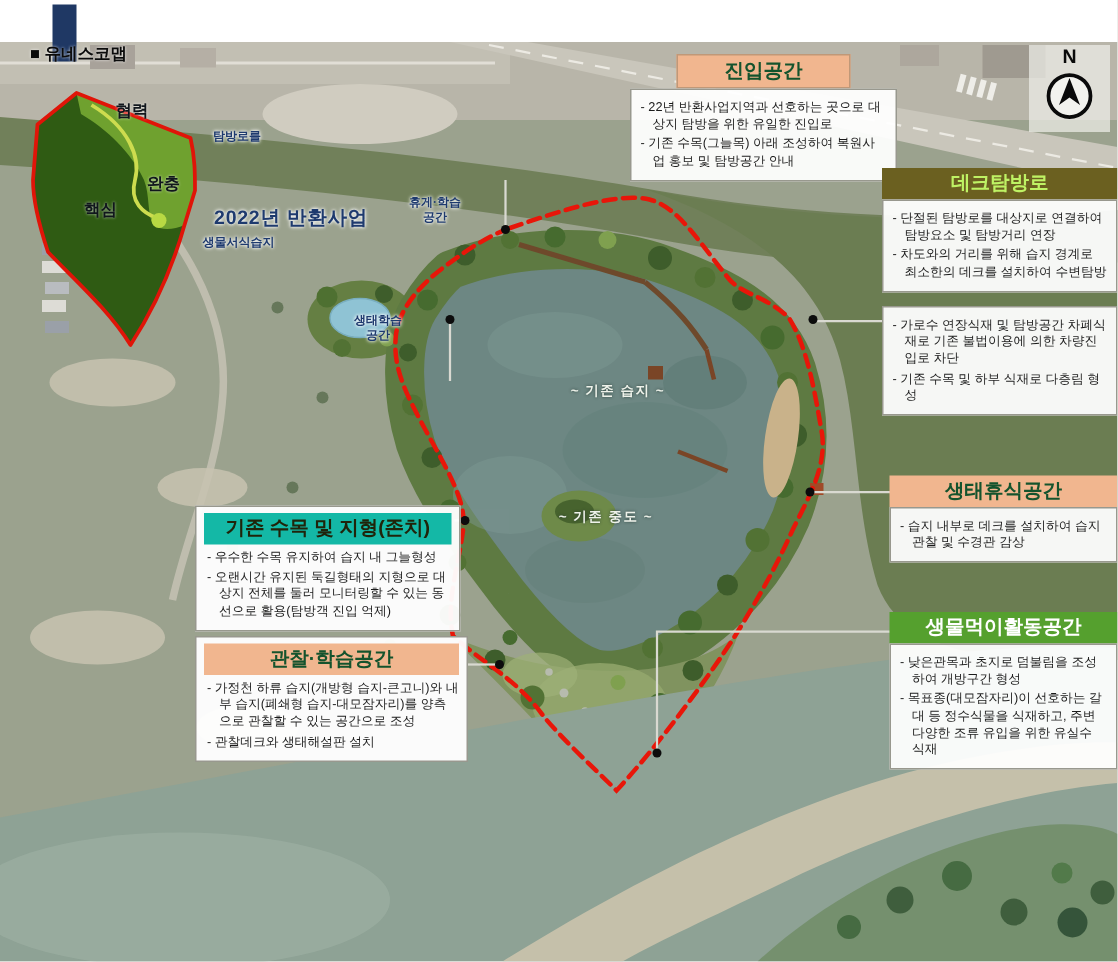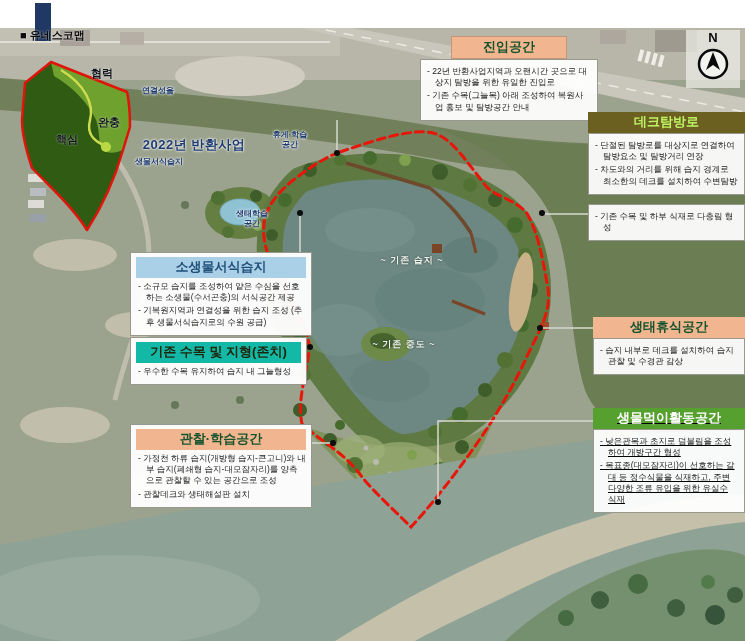--- a/index.html
+++ b/index.html
@@ -205,28 +205,28 @@
     <path d="M340,152 C375,140 412,128 433,133 C452,138 465,160 486,186 C494,196 512,198 526,212 C538,231 543,260 548,289 C551,311 540,330 529,352 C516,381 503,403 490,424 C472,452 438,498 411,527 C396,512 374,492 362,477 C344,452 320,441 302,424 C297,400 306,377 309,351 C311,330 291,302 277,274 C267,255 262,240 264,223 C266,206 280,190 296,178 C312,166 326,157 340,152 Z" fill="none" stroke="#e81609" stroke-width="3" stroke-dasharray="8 5" stroke-linecap="round"></path>
   </svg>
 
   <svg class="inset-svg" width="122" height="190" viewBox="0 0 122 190">
     <path d="M35,12 L111,42 C114,55 114,66 114,77 L107,100 C98,132 84,160 71,180 C56,156 33,136 16,118 C10,100 6,84 6,70 L9,33 Z" fill="#2f5b13"></path>
     <path d="M35,12 L111,42 C113,53 114,65 114,77 L107,100 C100,103 92,104 86,100 C82,92 84,80 80,70 C72,52 55,36 38,26 Z" fill="#6fa12f"></path>
     <path d="M45,20 C70,35 78,55 74,70 C70,85 80,92 88,95" fill="none" stroke="#cddc4f" stroke-width="2.5"></path>
     <circle cx="90" cy="97" r="5" fill="#b8d943"></circle>
     <path d="M35,12 L111,42 C114,55 114,66 114,77 L107,100 C98,132 84,160 71,180 C56,156 33,136 16,118 C10,100 6,84 6,70 L9,33 Z" fill="none" stroke="#e01408" stroke-width="2.5" stroke-linejoin="round"></path>
   </svg>
-  <div class="inset-label" style="left:102px; top:66px;">협력</div>
+  <div class="inset-label" style="left:88px; top:66px;">협력</div>
   <div class="inset-label" style="left:109px; top:115px;">완충</div>
   <div class="inset-label" style="left:67px; top:132px;">핵심</div>
 
   <div class="logo-bar"></div>
   <div class="page-title">■ 유네스코맵</div>
 
-  <div class="maplabel small" style="left:158px; top:85px;">연결성을</div>
+  <div class="maplabel small" style="left:158px; top:85px;">탐방로를</div>
   <div class="maplabel big" style="left:194px; top:136px;">2022년 반환사업</div>
   <div class="maplabel small" style="left:159px; top:156px;">생물서식습지</div>
   <div class="maplabel small two-line" style="left:290px; top:130px;">
     <div>휴게·학습</div>
     <div>공간</div>
   </div>
   <div class="maplabel small two-line" style="left:252px; top:209px;">
     <div>생태학습</div>
     <div>공간</div>
   </div>
@@ -250,63 +250,60 @@
         <circle cx="333" cy="443" r="3"></circle>
       <circle cx="542" cy="213" r="3"></circle>
         <circle cx="540" cy="328" r="3"></circle>
       <circle cx="438" cy="502" r="3"></circle>
     </g>
   </svg>
 
   <div class="callout" style="left:420px; top:36px; width:178px;">
     <div class="title t-peach entry-title">진입공간</div>
     <div class="body">
-      <div class="b">- 22년 반환사업지역과 오랜시간 곳으로 대상지 탐방을 위한 유일한 진입로</div>
+      <div class="b">- 22년 반환사업지역과 선호하는 곳으로 대상지 탐방을 위한 유일한 진입로</div>
       <div class="b">- 기존 수목(그늘목) 아래 조성하여 복원사업 홍보 및 탐방공간 안내</div>
     </div>
   </div>
 
   <div class="callout" style="left:588px; top:112px; width:157px;">
     <div class="title t-darkolive">데크탐방로</div>
     <div class="body">
       <div class="b">- 단절된 탐방로를 대상지로 연결하여 탐방요소 및 탐방거리 연장</div>
       <div class="b">- 차도와의 거리를 위해 습지 경계로 최소한의 데크를 설치하여 수변탐방</div>
     </div>
   </div>
 
   <div class="callout" style="left:588px; top:204px; width:157px;">
     <div class="body">
+      <div class="b">- 가로수 연장식재 및 탐방공간 차폐식재로 기존 불법이용에 의한 차량진입로 차단</div>
       <div class="b">- 기존 수목 및 하부 식재로 다층림 형성</div>
     </div>
   </div>
 
   <div class="callout" style="left:593px; top:317px; width:152px;">
     <div class="title t-peach">생태휴식공간</div>
     <div class="body">
       <div class="b">- 습지 내부로 데크를 설치하여 습지 관찰 및 수경관 감상</div>
     </div>
   </div>
 
-  <div class="callout" style="left:593px; top:408px; width:152px;text-decoration:underline;">
+  <div class="callout" style="left:593px; top:408px; width:152px;">
     <div class="title t-green">생물먹이활동공간</div>
     <div class="body">
       <div class="b">- 낮은관목과 초지로 덤불림을 조성하여 개방구간 형성</div>
       <div class="b">- 목표종(대모잠자리)이 선호하는 갈대 등 정수식물을 식재하고, 주변 다양한 조류 유입을 위한 유실수 식재</div>
     </div>
   </div>
 
-  <div class="callout panel" style="left:130px; top:252px; width:182px;">
-    <div class="title t-blue">소생물서식습지</div>
-    <div class="b">- 소규모 습지를 조성하여 얕은 수심을 선호하는 소생물(수서곤충)의 서식공간 제공</div>
-    <div class="b">- 기복원지역과 연결성을 위한 습지 조성 (추후 생물서식습지로의 수원 공급)</div>
-  </div>
 
   <div class="callout panel" style="left:130px; top:337px; width:177px;">
     <div class="title t-palegreen">기존 수목 및 지형(존치)</div>
     <div class="b">- 우수한 수목 유지하여 습지 내 그늘형성</div>
+    <div class="b">- 오랜시간 유지된 둑길형태의 지형으로 대상지 전체를 둘러 모니터링할 수 있는 동선으로 활용(탐방객 진입 억제)</div>
   </div>
 
   <div class="callout panel" style="left:130px; top:424px; width:182px;">
     <div class="title t-peach">관찰·학습공간</div>
     <div class="b">- 가정천 하류 습지(개방형 습지-큰고니)와 내부 습지(폐쇄형 습지-대모잠자리)를 양측으로 관찰할 수 있는 공간으로 조성</div>
     <div class="b">- 관찰데크와 생태해설판 설치</div>
   </div>
 
   <div class="compass">
     <div class="n">N</div>

